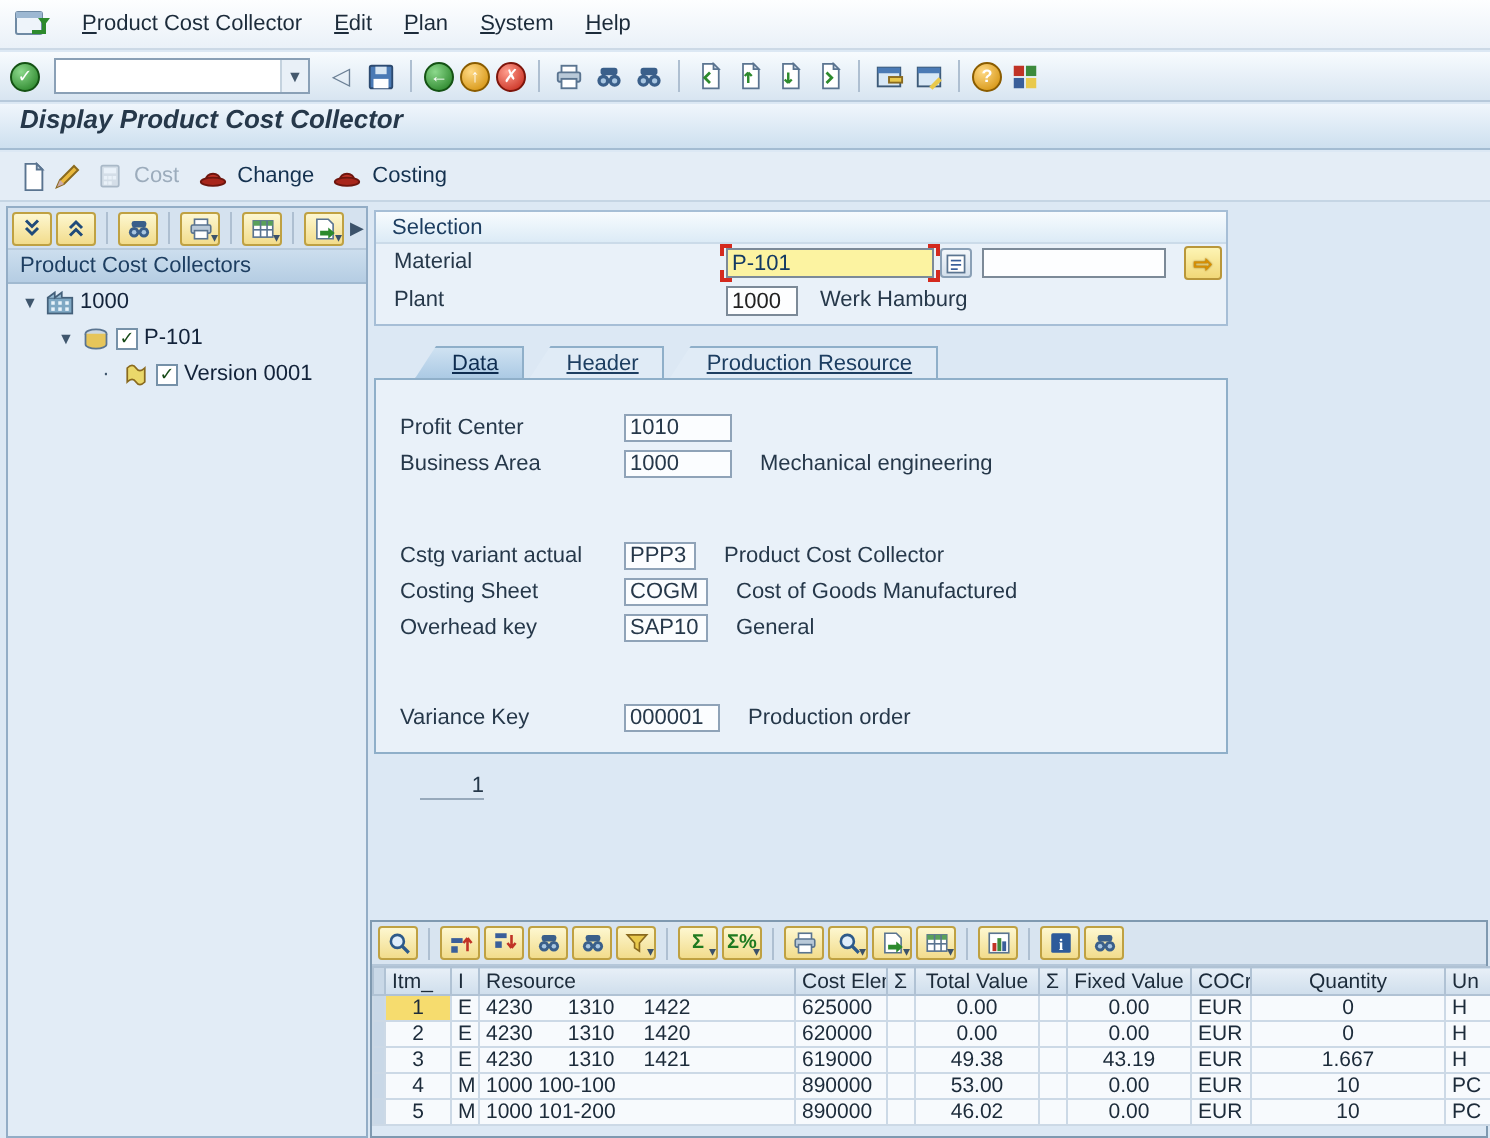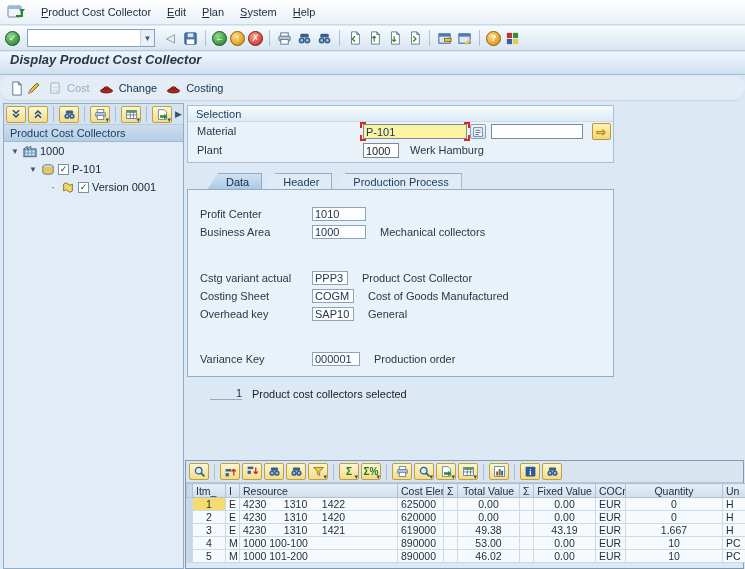--- a/index.html
+++ b/index.html
@@ -37,21 +37,21 @@
   .ticon { width:17px; height:17px; display:inline-flex; align-items:center; justify-content:center; }
 
   
   .titlebar { position:absolute; top:52px; left:0; right:0; height:23px;
     background:linear-gradient(#f0f6fc,#cde0ef); border-bottom:1px solid #a3bcd2;
     display:flex; align-items:flex-start; padding-left:10px;
     font-size:13px; font-weight:bold; font-style:italic; color:#26384a; }
 
   
   .appbar { position:absolute; top:76px; left:0; right:0; height:25px; background:#e4edf6;
-    border-bottom:1px solid #c5d5e4; display:flex; align-items:center; padding-left:8px; gap:0;border-radius:12px; }
+    border-bottom:1px solid #c5d5e4; display:flex; align-items:center; padding-left:8px; gap:0; }
   .appbtn { display:inline-flex; align-items:center; gap:4px; padding:2px 4px; color:#14314f; }
   .appbtn.disabled { color:#9cacbc; }
 
   
   .main { position:absolute; top:101px; left:0; right:0; bottom:0; background:#dce8f4; }
 
   
   .tree { position:absolute; left:3px; top:2px; width:181px; bottom:0;
     background:#e2ecf6; border:1px solid #93adc6; }
   .tree-toolbar { height:21px; background:#d5e2ef; border-bottom:1px solid #b9cbdc;
@@ -102,21 +102,21 @@
     display:inline-flex; align-items:center; justify-content:center;
     color:#d88f00; font-size:12px; font-weight:bold; text-shadow:0 0 1px #7a5500; }
   .execbtn::after { content:"⇨"; }
   .plant { position:absolute; left:175px; top:2px; width:36px; }
   .pdesc { position:absolute; left:222px; top:3px; color:#26384a; }
 
   
   .tabstrip { position:absolute; left:187px; top:71px; height:18px; display:flex; gap:2px;
     padding-left:20px; align-items:flex-end; }
   .tab { padding:2px 12px 2px 18px; clip-path:polygon(11px 0,100% 0,100% 100%,0 100%);
-    background:#e0ebf6; border:1px solid #8fafc9; border-bottom:none; color:#1d3e61; }
+    background:#e0ebf6; border:1px solid #8fafc9; border-bottom:none; color:#1d3e61;text-decoration:underline; }
   .tab.active { background:linear-gradient(#cfe2f2,#a9c8e3); color:#0e2c50; }
   .tabpanel { position:absolute; left:187px; top:88px; width:427px; height:188px;
     background:#e9f1f9; border:1px solid #8fafc9; }
 
   
   .frow { position:absolute; left:12px; height:16px; display:flex; align-items:center; }
   .frow .flbl { width:112px; color:#26384a; flex:0 0 auto; }
   .finput { height:14px; border:1px solid #8fa3b8; background:#fbfdff; font:inherit; font-size:11px;
     padding:0 2px; color:#26384a; flex:0 0 auto; }
   .w54 { width:54px; } .w34 { width:36px; } .w40 { width:42px; } .w46 { width:48px; }
@@ -491,32 +491,32 @@
     <div class="selrow">
       <span class="lbl">Plant</span>
       <input class="field plant" value="1000" style="">
       <span class="pdesc">Werk Hamburg</span>
     </div>
   </div>
 
   <div class="tabstrip">
     <span class="tab active">Data</span>
     <span class="tab">Header</span>
-    <span class="tab">Production Process</span>
+    <span class="tab">Production Resource</span>
   </div>
   <div class="tabpanel">
     <div class="frow fy0">
       <span class="flbl">Profit Center</span>
       <input class="finput w54" value="1010" style="">
       <span class="fdesc"></span>
     </div>
     <div class="frow fy1">
       <span class="flbl">Business Area</span>
       <input class="finput w54" value="1000" style="">
-      <span class="fdesc">Mechanical collectors</span>
+      <span class="fdesc">Mechanical engineering</span>
     </div>
     <div class="frow fy3">
       <span class="flbl">Cstg variant actual</span>
       <input class="finput w34" value="PPP3" style="">
       <span class="fdesc">Product Cost Collector</span>
     </div>
     <div class="frow fy4">
       <span class="flbl">Costing Sheet</span>
       <input class="finput w40" value="COGM" style="">
       <span class="fdesc">Cost of Goods Manufactured</span>
@@ -526,21 +526,20 @@
       <input class="finput w40" value="SAP10" style="">
       <span class="fdesc">General</span>
     </div>
     <div class="frow fy7">
       <span class="flbl">Variance Key</span>
       <input class="finput w46" value="000001" style="">
       <span class="fdesc">Production order</span>
     </div>
     <div class="fsummary">
       <span class="outfield">1</span>
-      <span>Product cost collectors selected</span>
     </div>
   </div>
 
   <div class="alv">
     <div class="alv-toolbar">
       <span class="ybtn">
           <svg viewBox="0 0 16 16" width="13" height="13">
             <use href="#s-mag"></use>
           </svg>
         </span>

